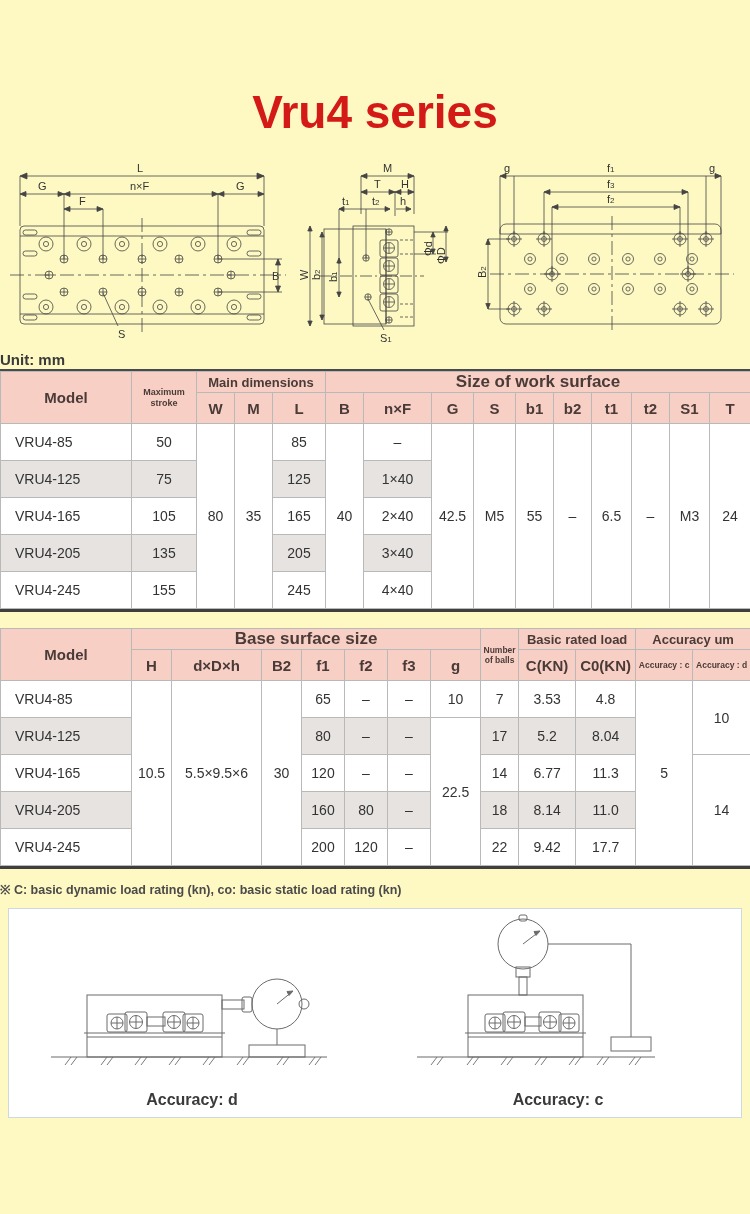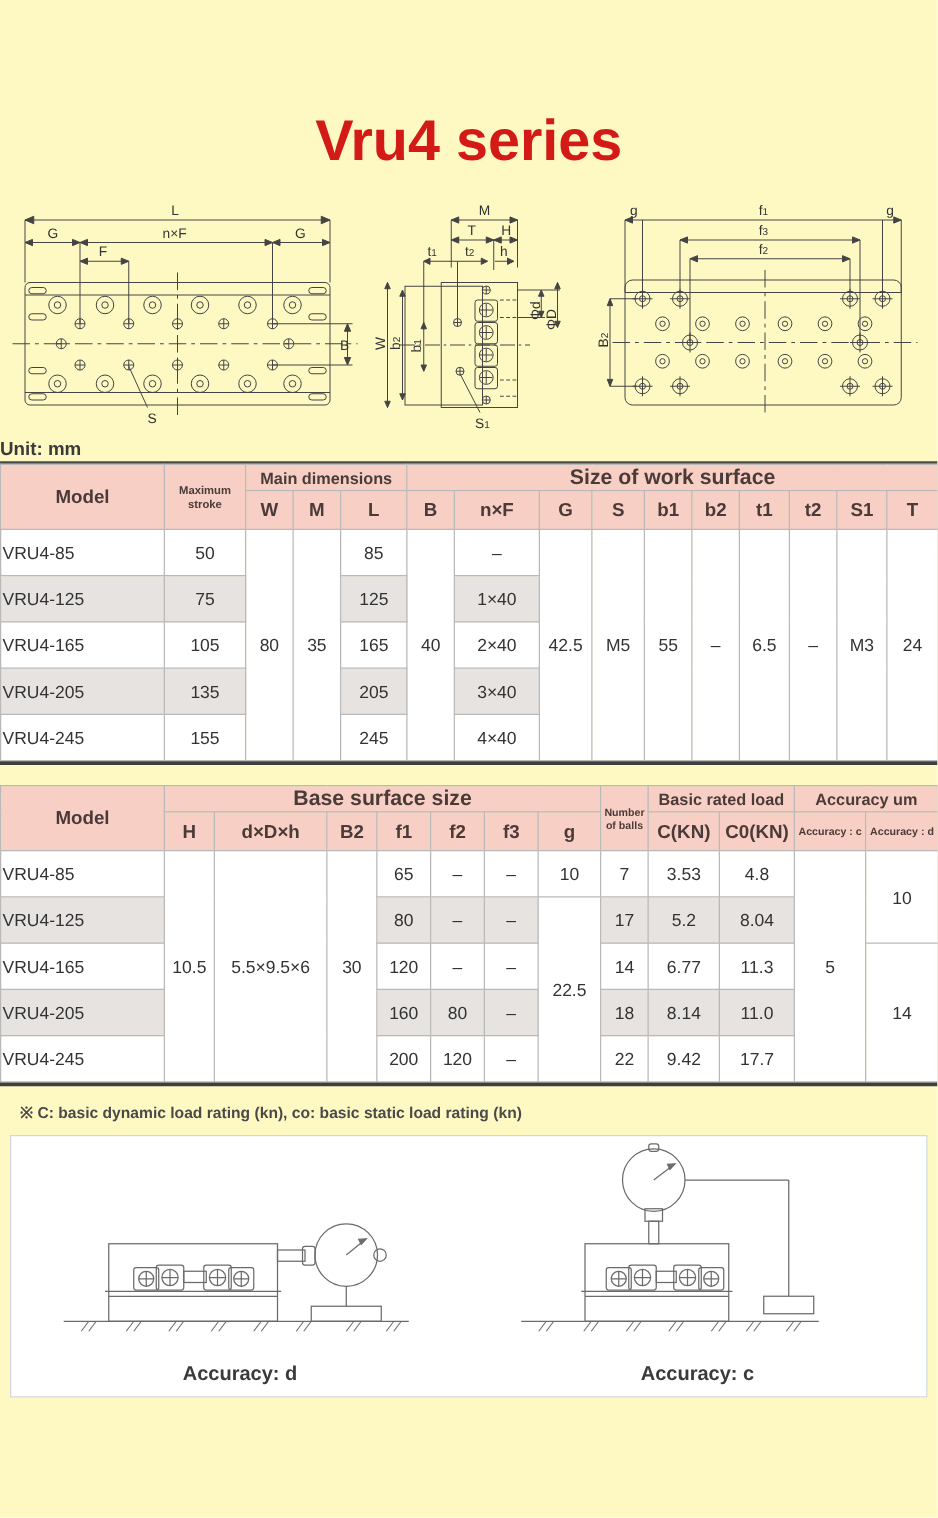--- a/index.html
+++ b/index.html
@@ -53,31 +53,31 @@
   }
   .hdr-big{font-size:17px;}
   .hdr-mid{font-size:13px;}
   .hdr-small{font-size:9px;line-height:11px;}
   .hdr-tiny{font-size:8.5px;}
   .hdr-col{font-size:15px;height:30px;}
   .model-cell{font-size:15px;}
 
   table.spec tbody td{height:36px;font-size:14px;background:#fff;}
   table.spec tbody tr.alt td{background:#e6e3e1;}
-  table.spec tbody td.model{text-align:left;padding-left:1px;font-size:14px;}
+  table.spec tbody td.model{text-align:left;padding-left:14px;font-size:14px;}
   table.spec tbody td.span-white{background:#fff !important;}
   .tbl-bot-rule{height:3px;background:#3f3f3f;}
 
   .table-block{margin-top:0px;}
   .gap{height:16px;}
 
   
   .note{
     font-size:12.5px;font-weight:bold;color:#4a4a4a;
-    padding:12px 0 8px 16px;
+    padding:12px 0 8px 0;
   }
 
   
   .acc-box{
     margin:2px 8px 0 8px;
     border:1px solid #cfd8dc;
     height:210px;
     display:flex;
     position:relative;
     box-sizing:border-box;

